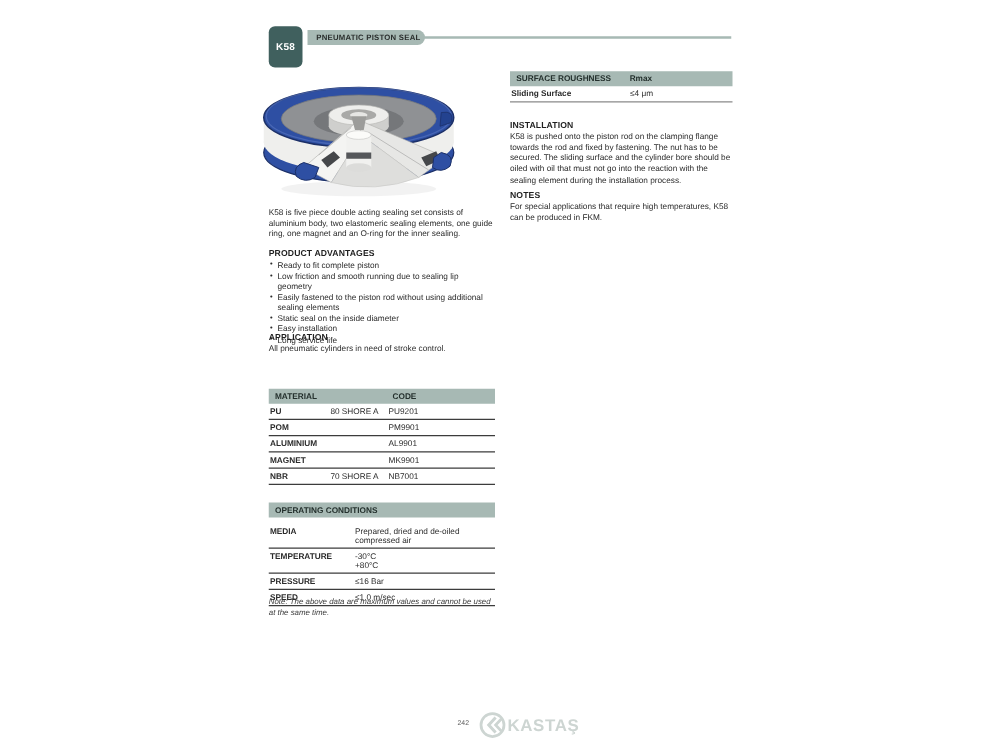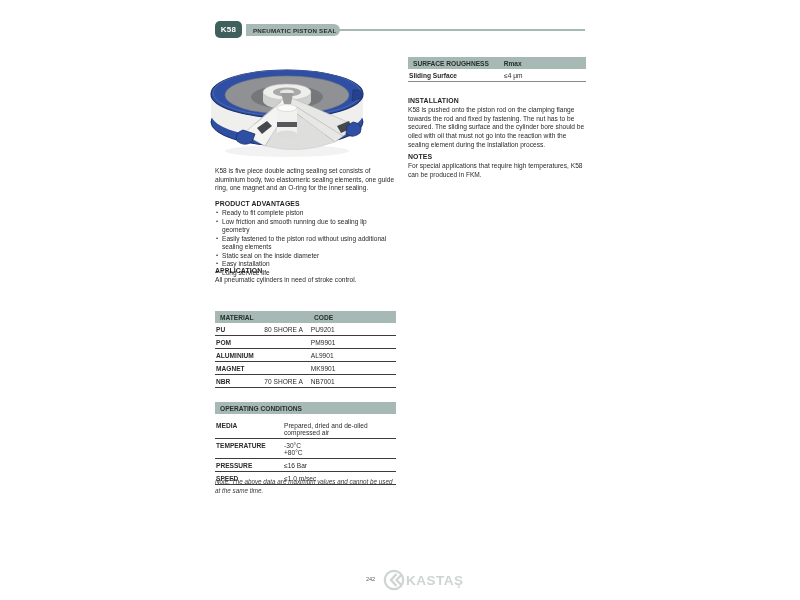--- a/index.html
+++ b/index.html
@@ -5,21 +5,21 @@
   html,body{margin:0;padding:0;}
   body{
     width:800px;height:600px;background:#ffffff;position:relative;
     font-family:"Liberation Sans", sans-serif;color:#262626;
     -webkit-font-smoothing:antialiased;
   }
   .abs{position:absolute;}
 
   
   .code-badge{
-    left:215px;top:21px;width:27px;height:17px;border-radius:5px;
+    left:215px;top:21px;width:27px;height:33px;border-radius:5px;
     background:#40605e;color:#ffffff;font-weight:bold;font-size:8px;
     display:flex;align-items:center;justify-content:center;letter-spacing:.2px;
   }
   .title-pill{
     left:246px;top:24px;width:94px;height:12px;background:#a7b9b4;
     border-radius:0 7px 7px 0;display:flex;align-items:center;
     font-size:6.2px;font-weight:bold;color:#2b2f2e;padding-left:7px;
     letter-spacing:.2px;box-sizing:border-box;
   }
   .header-line{left:339px;top:29px;width:246px;height:2px;background:#a7b9b4;}

